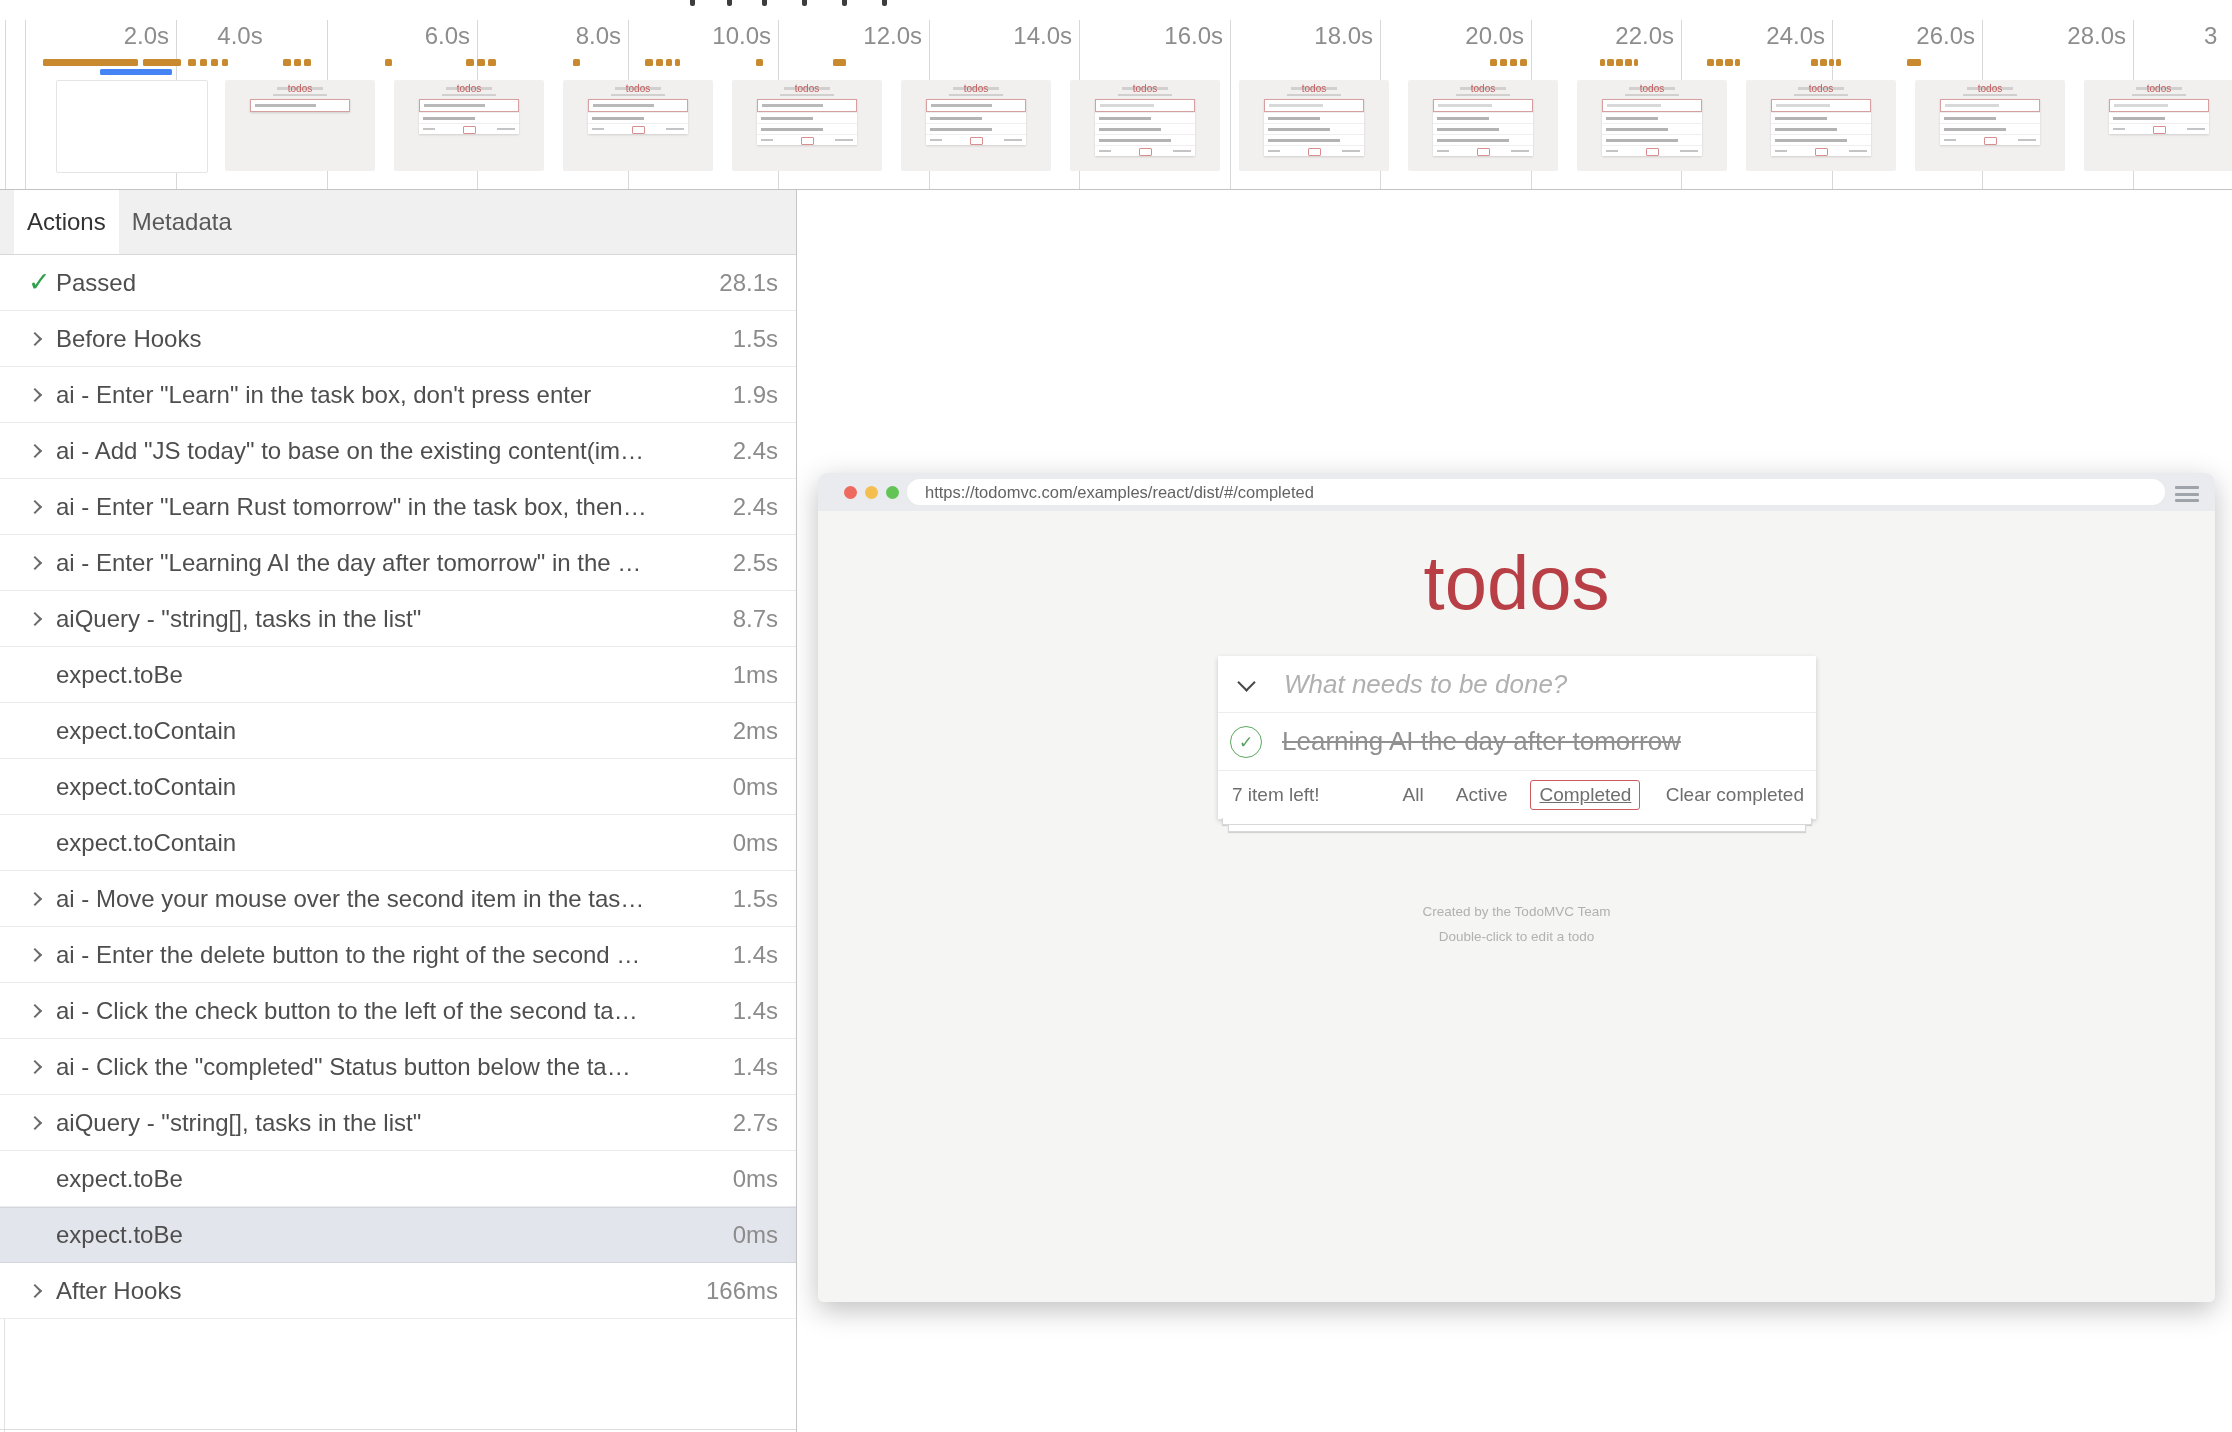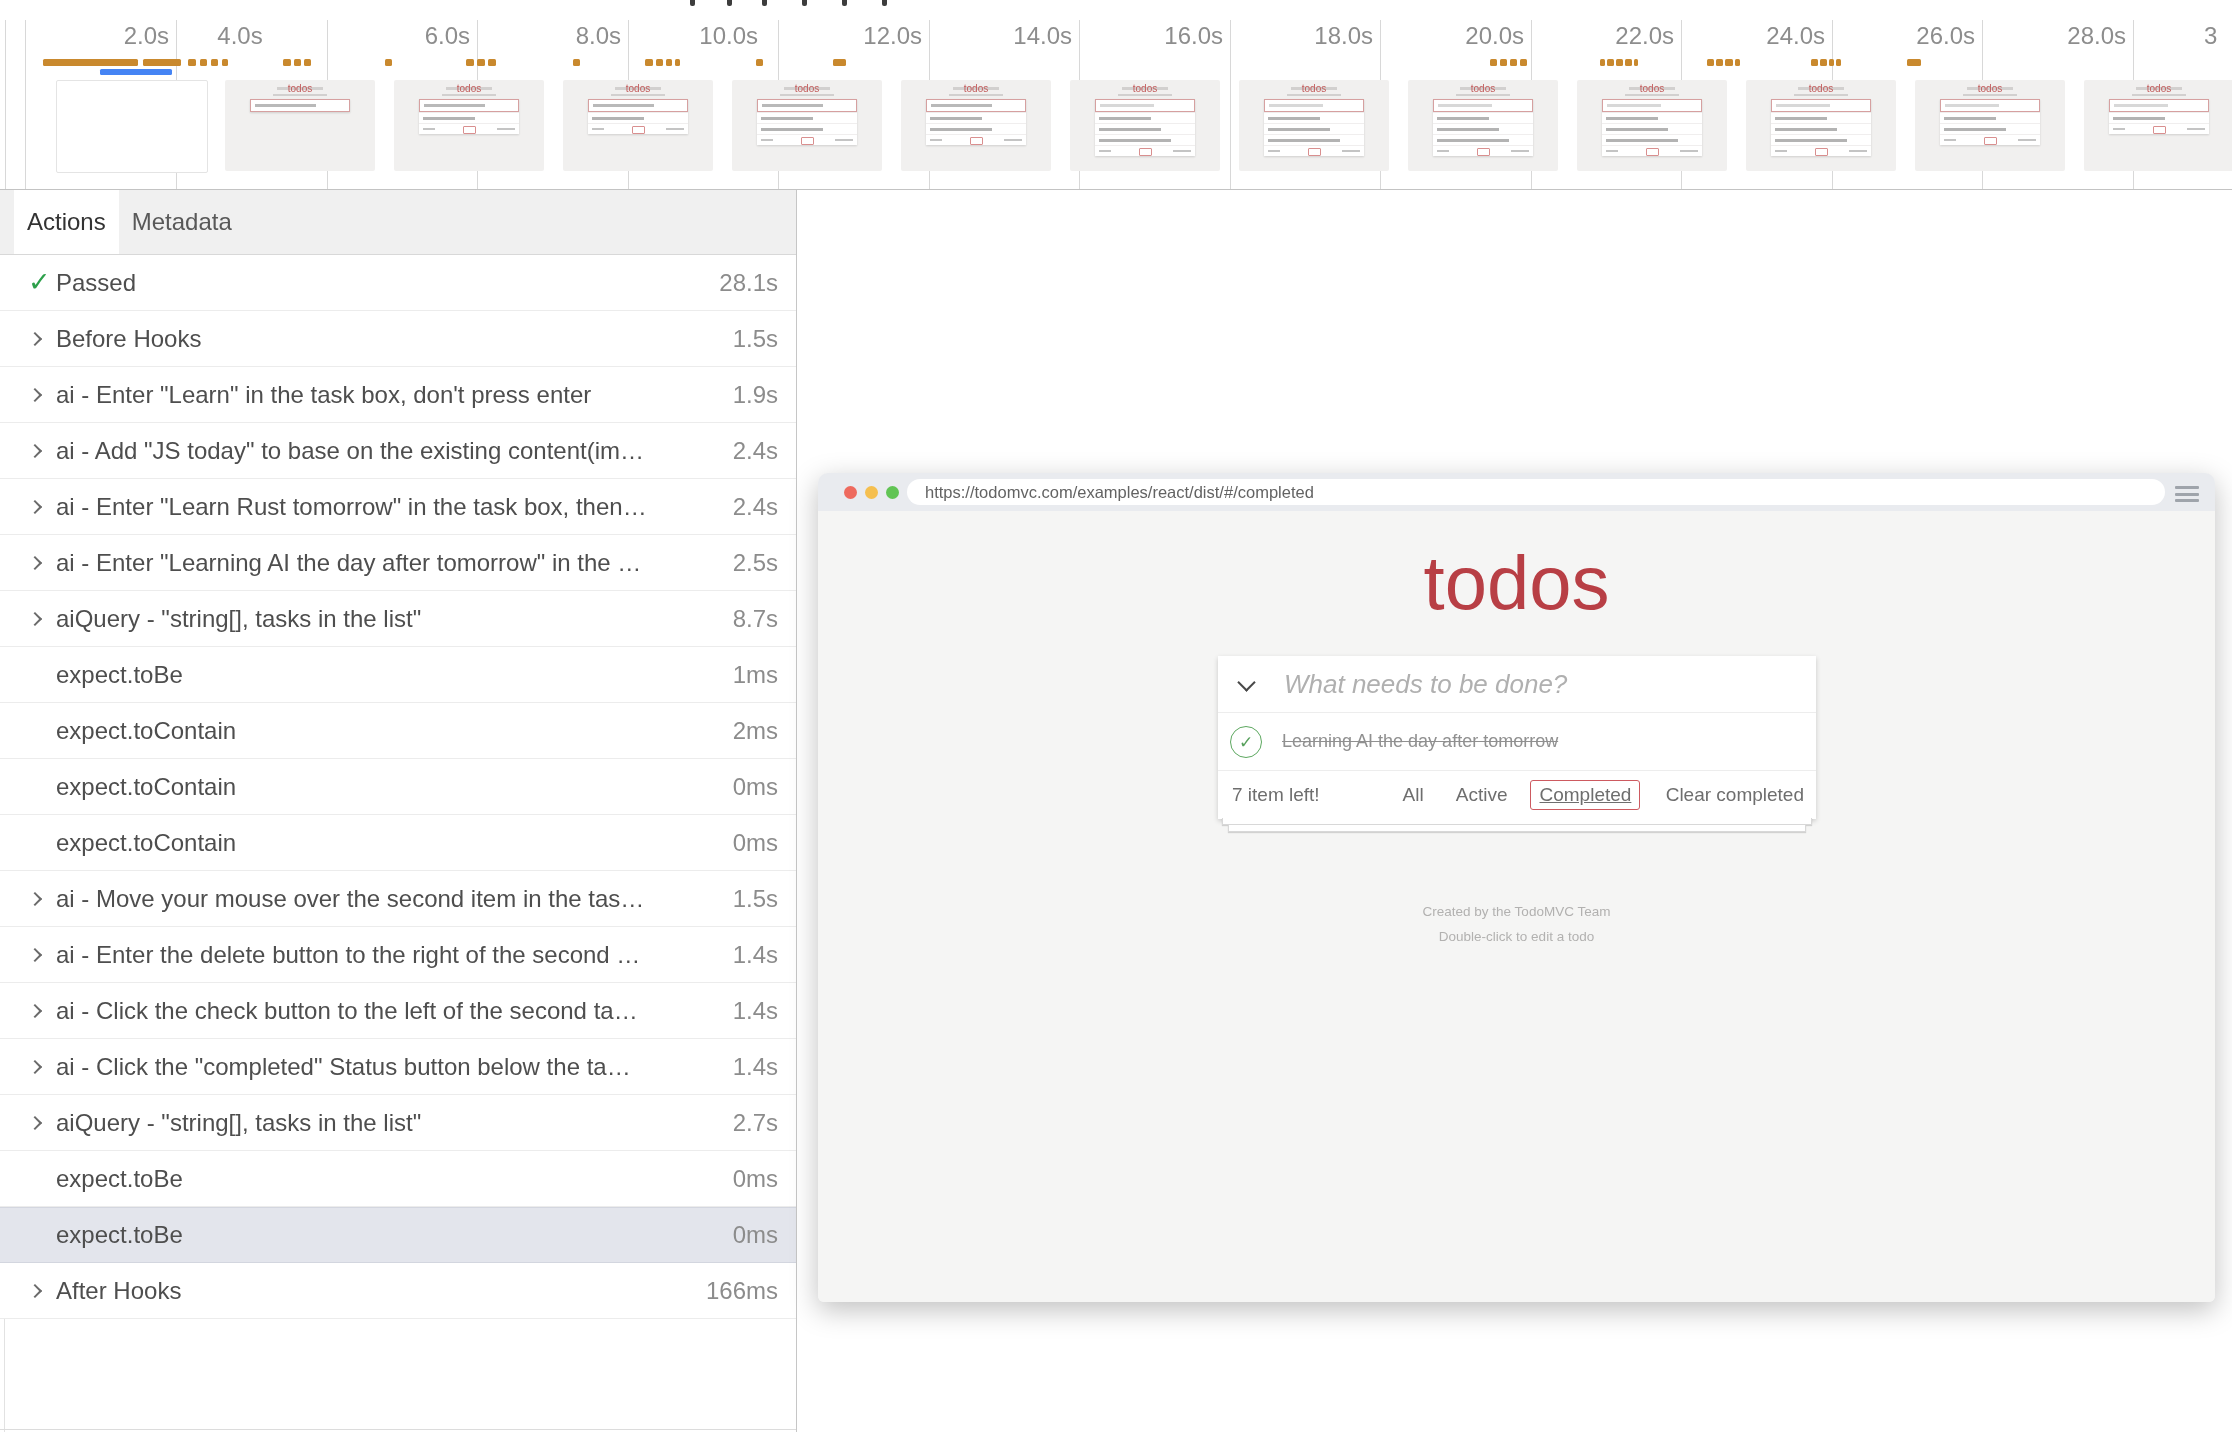--- a/index.html
+++ b/index.html
@@ -72,21 +72,21 @@
          box-shadow:0 2px 5px rgba(0,0,0,.18);}
   #row-input{position:relative;height:56px;}
   #toggle-all{position:absolute;left:22px;top:20px;width:11px;height:11px;border:solid #484848;
               border-width:0 2.5px 2.5px 0;transform:rotate(45deg);}
   #tplaceholder{position:absolute;left:66px;top:0;line-height:56px;font-size:26px;
                 font-style:italic;color:#b0b0b0;white-space:nowrap;}
   #row-todo{position:relative;height:57px;border-top:1px solid #ededed;}
   #todo-toggle{position:absolute;left:12px;top:13px;width:30px;height:30px;border:1.5px solid #5da860;
                border-radius:50%;display:flex;align-items:center;justify-content:center;
                font-size:17px;color:#57a05c;}
-  #todo-label{position:absolute;left:64px;top:0;line-height:57px;font-size:18px;color:#909090;
+  #todo-label{position:absolute;left:64px;top:0;line-height:57px;font-size:26px;color:#909090;
               text-decoration:line-through;white-space:nowrap;}
   #row-foot{position:relative;height:48px;border-top:1px solid #ededed;font-size:19px;color:#6e6e6e;}
   #items-left{position:absolute;left:14px;top:50%;transform:translateY(-50%);}
   #filters{position:absolute;left:0;right:0;top:50%;transform:translateY(-50%);
            display:flex;justify-content:center;gap:14px;}
   .filter{padding:3px 8px;border:1px solid transparent;border-radius:3px;color:#6e6e6e;}
   .filter.active{border-color:#cd5a60;text-decoration:underline;}
   #clear-completed{position:absolute;right:12px;top:50%;transform:translateY(-50%);}
   .paper{position:absolute;background:#fff;height:6px;border:1px solid #d8d8d8;border-top:none;
          box-shadow:0 1px 1px rgba(0,0,0,.14);}
@@ -124,21 +124,21 @@
         <div class="gridline" style="left: 1681px;"></div>
         <div class="gridline" style="left: 1832px;"></div>
         <div class="gridline" style="left: 1982px;"></div>
         <div class="gridline" style="left: 2133px;"></div>
       </div>
     <div id="tlabels">
         <div class="tlabel" style="left: 9px; width: 160px;">2.0s</div>
         <div class="tlabel" style="left: 160px; width: 160px; text-align: center;">4.0s</div>
         <div class="tlabel" style="left: 310px; width: 160px;">6.0s</div>
         <div class="tlabel" style="left: 461px; width: 160px;">8.0s</div>
-        <div class="tlabel" style="left: 598px; width: 160px;">10.0s</div>
+        <div class="tlabel" style="left: 611px; width: 160px;">10.0s</div>
         <div class="tlabel" style="left: 762px; width: 160px;">12.0s</div>
         <div class="tlabel" style="left: 912px; width: 160px;">14.0s</div>
         <div class="tlabel" style="left: 1063px; width: 160px;">16.0s</div>
         <div class="tlabel" style="left: 1213px; width: 160px;">18.0s</div>
         <div class="tlabel" style="left: 1364px; width: 160px;">20.0s</div>
         <div class="tlabel" style="left: 1514px; width: 160px;">22.0s</div>
         <div class="tlabel" style="left: 1665px; width: 160px;">24.0s</div>
         <div class="tlabel" style="left: 1815px; width: 160px;">26.0s</div>
         <div class="tlabel" style="left: 1966px; width: 160px;">28.0s</div>
         <div class="tlabel" style="left: 2204px; width: 28px; text-align: left;">3</div>

